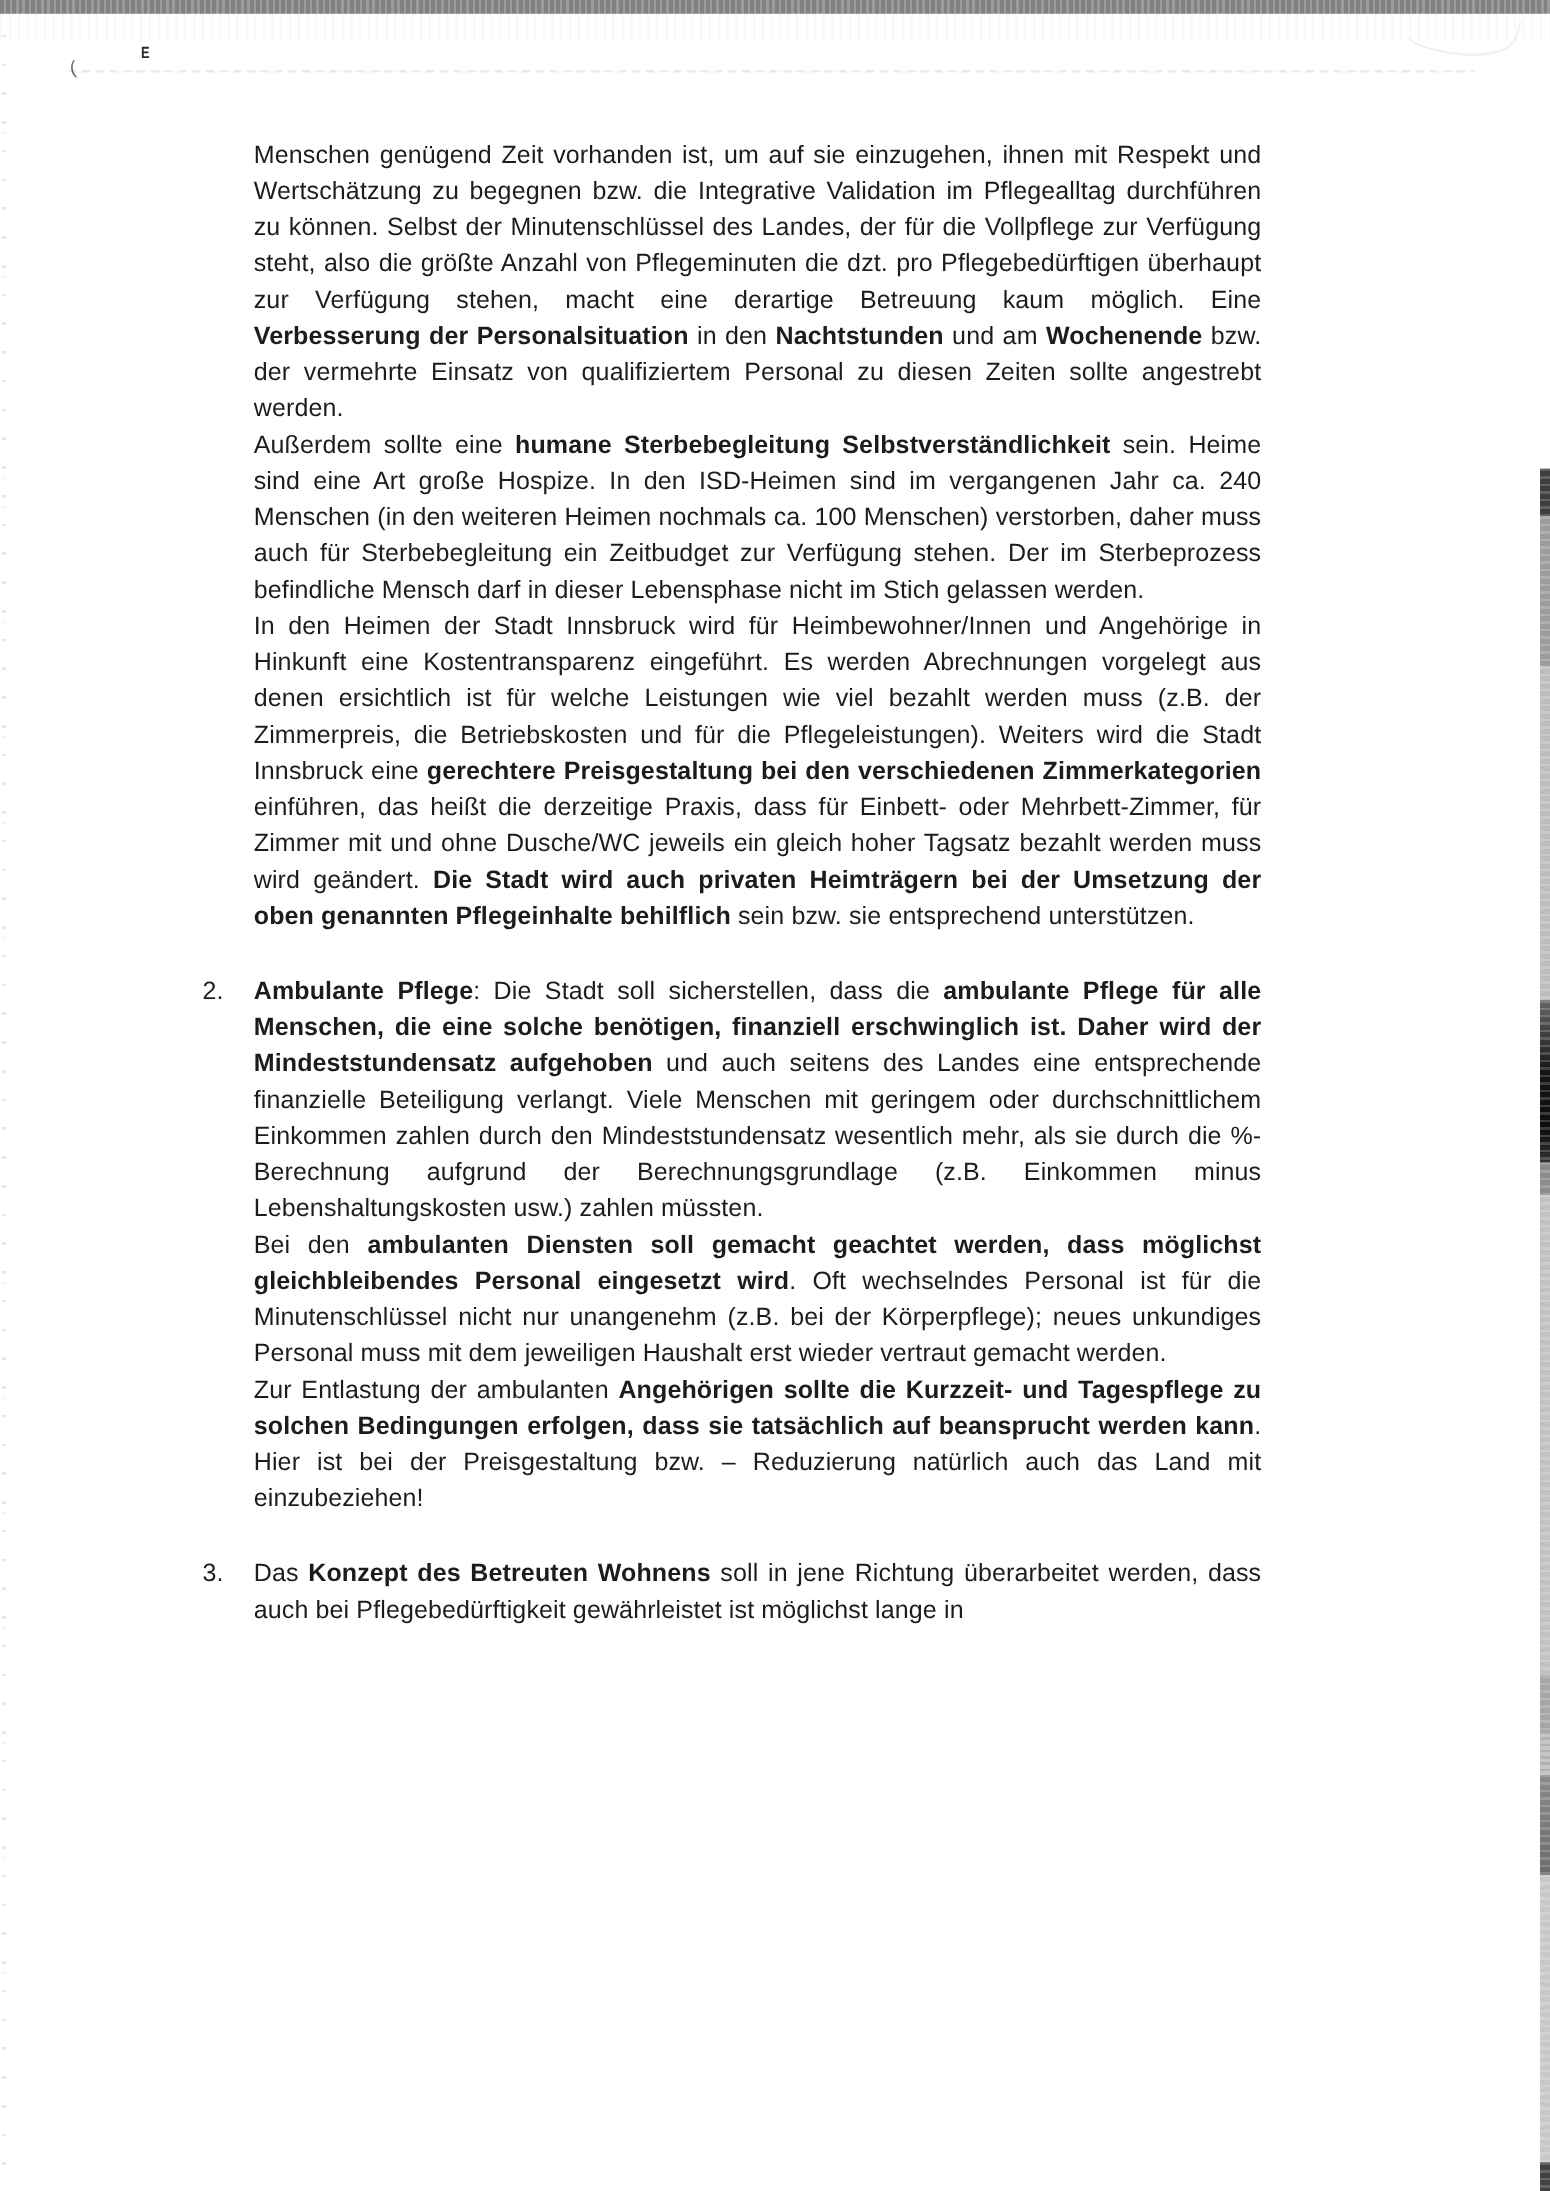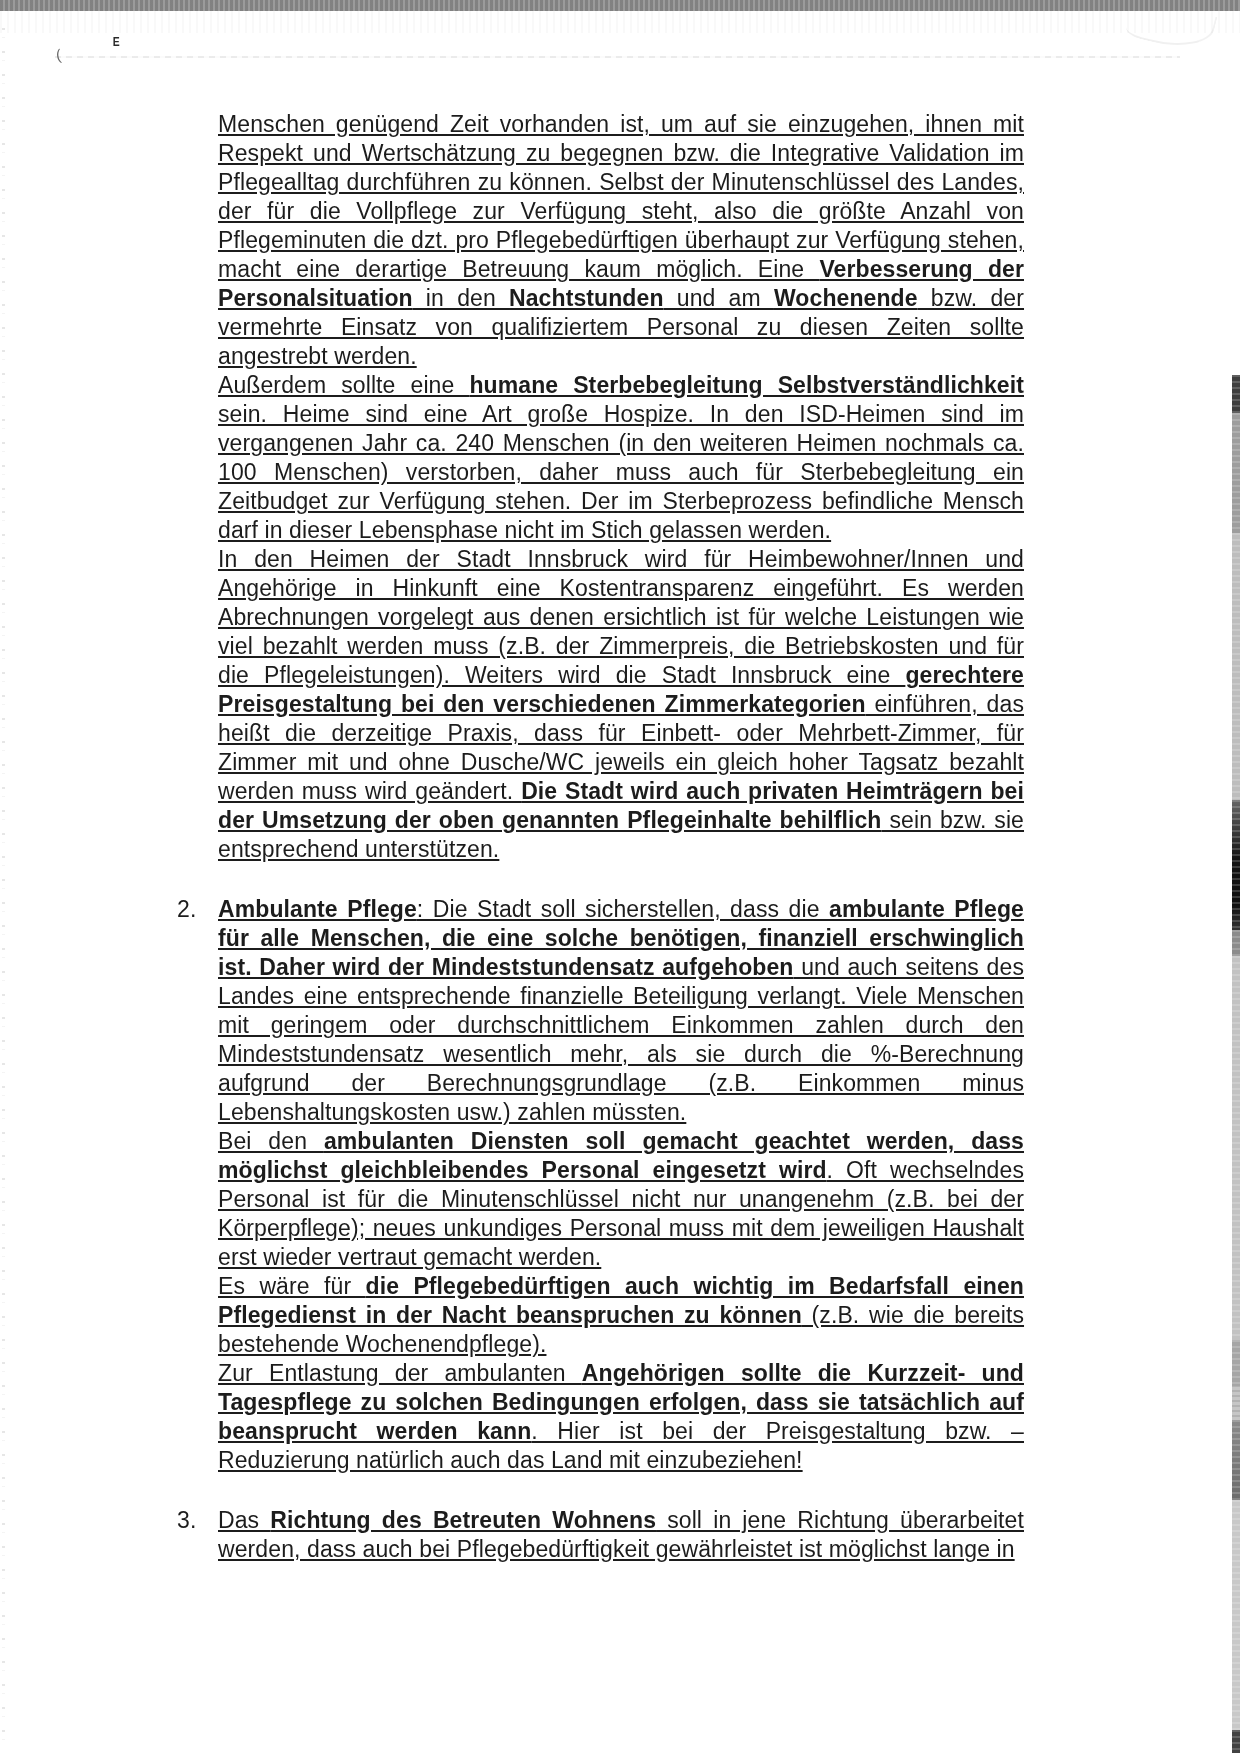--- a/index.html
+++ b/index.html
@@ -102,28 +102,27 @@
   .edge-seg::after {
     content: "";
     position: absolute; inset: 0;
     background: repeating-linear-gradient(180deg,
       rgba(255,255,255,0.18) 0 2px, transparent 2px 6px);
   }
 
   
   .doc {
     position: absolute;
-    left: 218px;
+    left: 203px;
     top: 110px;
     width: 806px;
-    font-size: 23px;
+    font-size: 20px;
     line-height: 29px;
     text-align: justify;
     letter-spacing: 0.1px;
-    text-decoration: underline;
   }
   .doc p {
     margin: 0;
     padding: 0;
   }
   .bold { font-weight: 700; }
   .block.numbered {
     position: relative;
     margin-top: 31px;
   }
@@ -160,20 +159,19 @@
 <div class="doc">
     <div class="block continuation">
       <p><span>Menschen genügend Zeit vorhanden ist, um auf sie einzugehen, ihnen mit Respekt und Wertschätzung zu begegnen bzw. die Integrative Validation im Pflegealltag durchführen zu können. Selbst der Minutenschlüssel des Landes, der für die Vollpflege zur Verfügung steht, also die größte Anzahl von Pflegeminuten die dzt. pro Pflegebedürftigen überhaupt zur Verfügung stehen, macht eine derartige Betreuung kaum möglich. Eine </span><span class="bold">Verbesserung der Personalsituation</span><span> in den </span><span class="bold">Nachtstunden</span><span> und am </span><span class="bold">Wochenende</span><span> bzw. der vermehrte Einsatz von qualifiziertem Personal zu diesen Zeiten sollte angestrebt werden.</span></p>
       <p><span>Außerdem sollte eine </span><span class="bold">humane Sterbebegleitung Selbstverständlichkeit</span><span> sein. Heime sind eine Art große Hospize. In den ISD-Heimen sind im vergangenen Jahr ca. 240 Menschen (in den weiteren Heimen nochmals ca. 100 Menschen) verstorben, daher muss auch für Sterbebegleitung ein Zeitbudget zur Verfügung stehen. Der im Sterbeprozess befindliche Mensch darf in dieser Lebensphase nicht im Stich gelassen werden.</span></p>
       <p><span>In den Heimen der Stadt Innsbruck wird für Heimbewohner/Innen und Angehörige in Hinkunft eine Kostentransparenz eingeführt. Es werden Abrechnungen vorgelegt aus denen ersichtlich ist für welche Leistungen wie viel bezahlt werden muss (z.B. der Zimmerpreis, die Betriebskosten und für die Pflegeleistungen). Weiters wird die Stadt Innsbruck eine </span><span class="bold">gerechtere Preisgestaltung bei den verschiedenen Zimmerkategorien</span><span> einführen, das heißt die derzeitige Praxis, dass für Einbett- oder Mehrbett-Zimmer, für Zimmer mit und ohne Dusche/WC jeweils ein gleich hoher Tagsatz bezahlt werden muss wird geändert. </span><span class="bold">Die Stadt wird auch privaten Heimträgern bei der Umsetzung der oben genannten Pflegeinhalte behilflich</span><span> sein bzw. sie entsprechend unterstützen.</span></p>
     </div>
     <div class="block numbered">
       <span class="num">2.</span>
       <p><span class="bold">Ambulante Pflege</span><span>: Die Stadt soll sicherstellen, dass die </span><span class="bold">ambulante Pflege für alle Menschen, die eine solche benötigen, finanziell erschwinglich ist. Daher wird der Mindeststundensatz aufgehoben</span><span> und auch seitens des Landes eine entsprechende finanzielle Beteiligung verlangt. Viele Menschen mit geringem oder durchschnittlichem Einkommen zahlen durch den Mindeststundensatz wesentlich mehr, als sie durch die %-Berechnung aufgrund der Berechnungsgrundlage (z.B. Einkommen minus Lebenshaltungskosten usw.) zahlen müssten.</span></p>
       <p><span>Bei den </span><span class="bold">ambulanten Diensten soll gemacht geachtet werden, dass möglichst gleichbleibendes Personal eingesetzt wird</span><span>. Oft wechselndes Personal ist für die Minutenschlüssel nicht nur unangenehm (z.B. bei der Körperpflege); neues unkundiges Personal muss mit dem jeweiligen Haushalt erst wieder vertraut gemacht werden.</span></p>
-      <p><span>Es wäre für </span><span class="bold">die Pflegebedürftigen auch wichtig im Bedarfsfall einen Pflegedienst in der Nacht beanspruchen zu können</span><span> (z.B. wie die bereits bestehende Wochenendpflege).</span></p>
       <p><span>Zur Entlastung der ambulanten </span><span class="bold">Angehörigen sollte die Kurzzeit- und Tagespflege zu solchen Bedingungen erfolgen, dass sie tatsächlich auf beansprucht werden kann</span><span>. Hier ist bei der Preisgestaltung bzw. – Reduzierung natürlich auch das Land mit einzubeziehen!</span></p>
     </div>
     <div class="block numbered">
       <span class="num">3.</span>
-      <p><span>Das </span><span class="bold">Richtung des Betreuten Wohnens</span><span> soll in jene Richtung überarbeitet werden, dass auch bei Pflegebedürftigkeit gewährleistet ist möglichst lange in</span></p>
+      <p><span>Das </span><span class="bold">Konzept des Betreuten Wohnens</span><span> soll in jene Richtung überarbeitet werden, dass auch bei Pflegebedürftigkeit gewährleistet ist möglichst lange in</span></p>
     </div>
   </div>
 
 </body></html>

